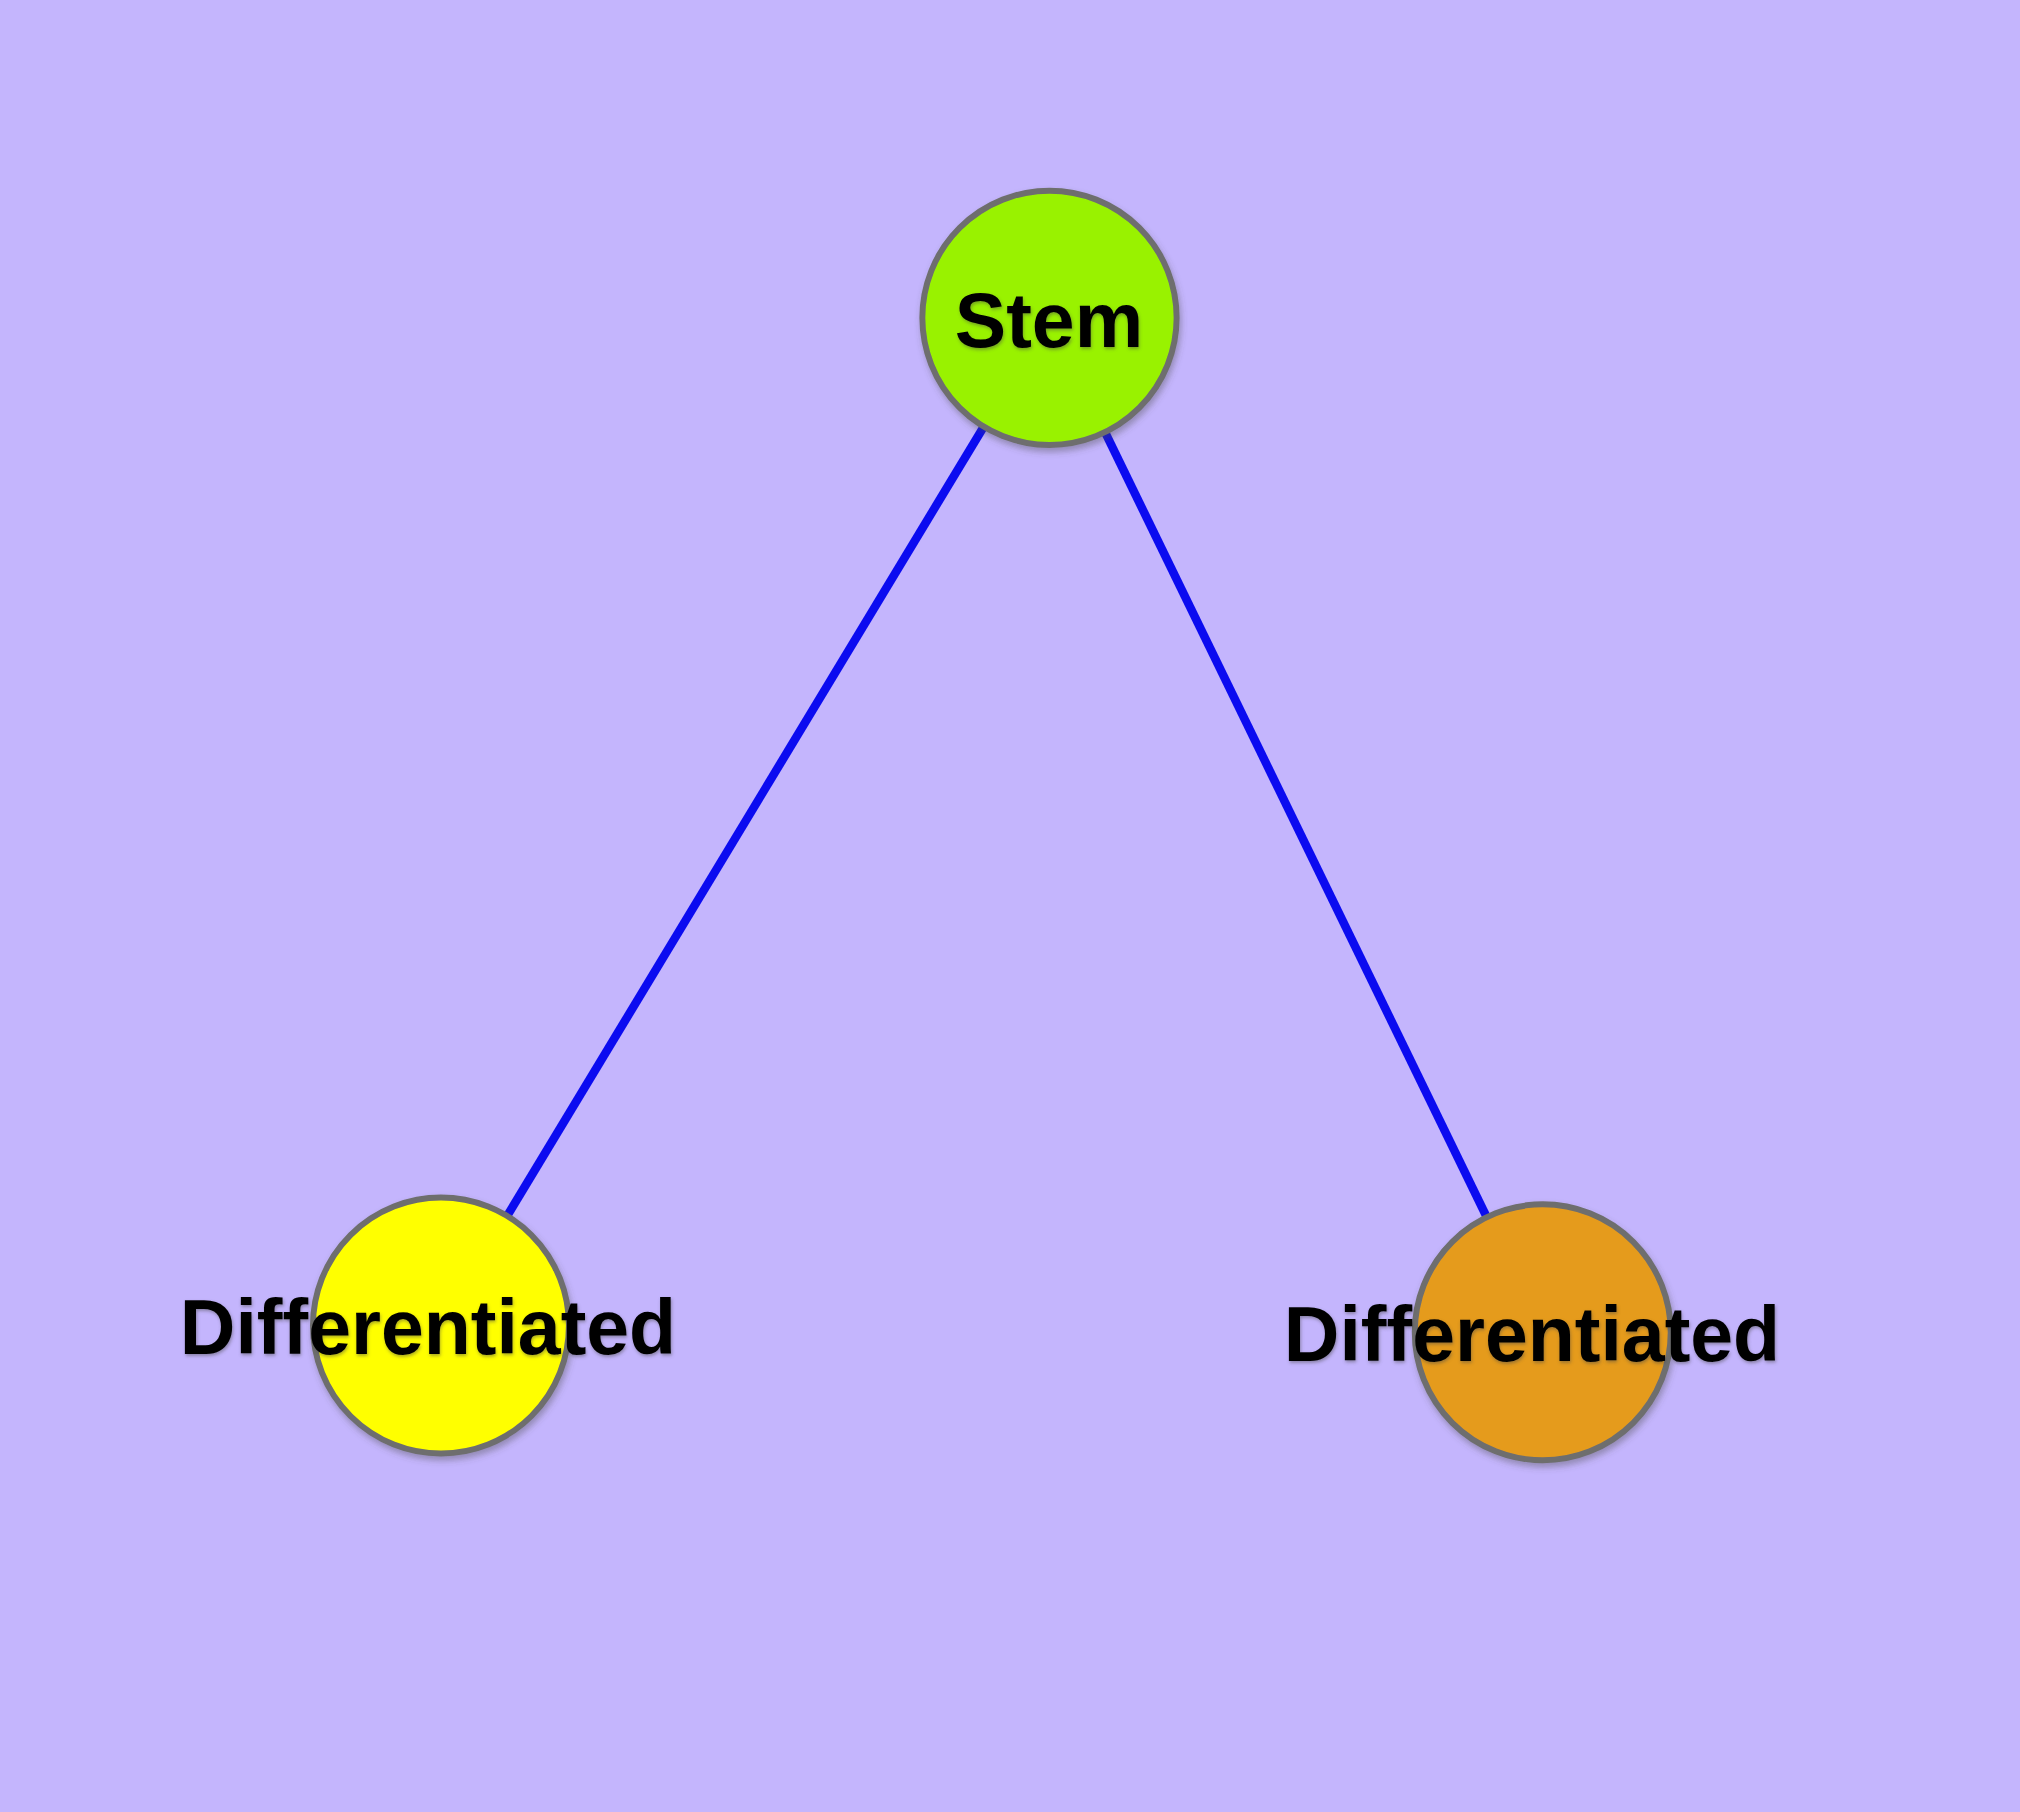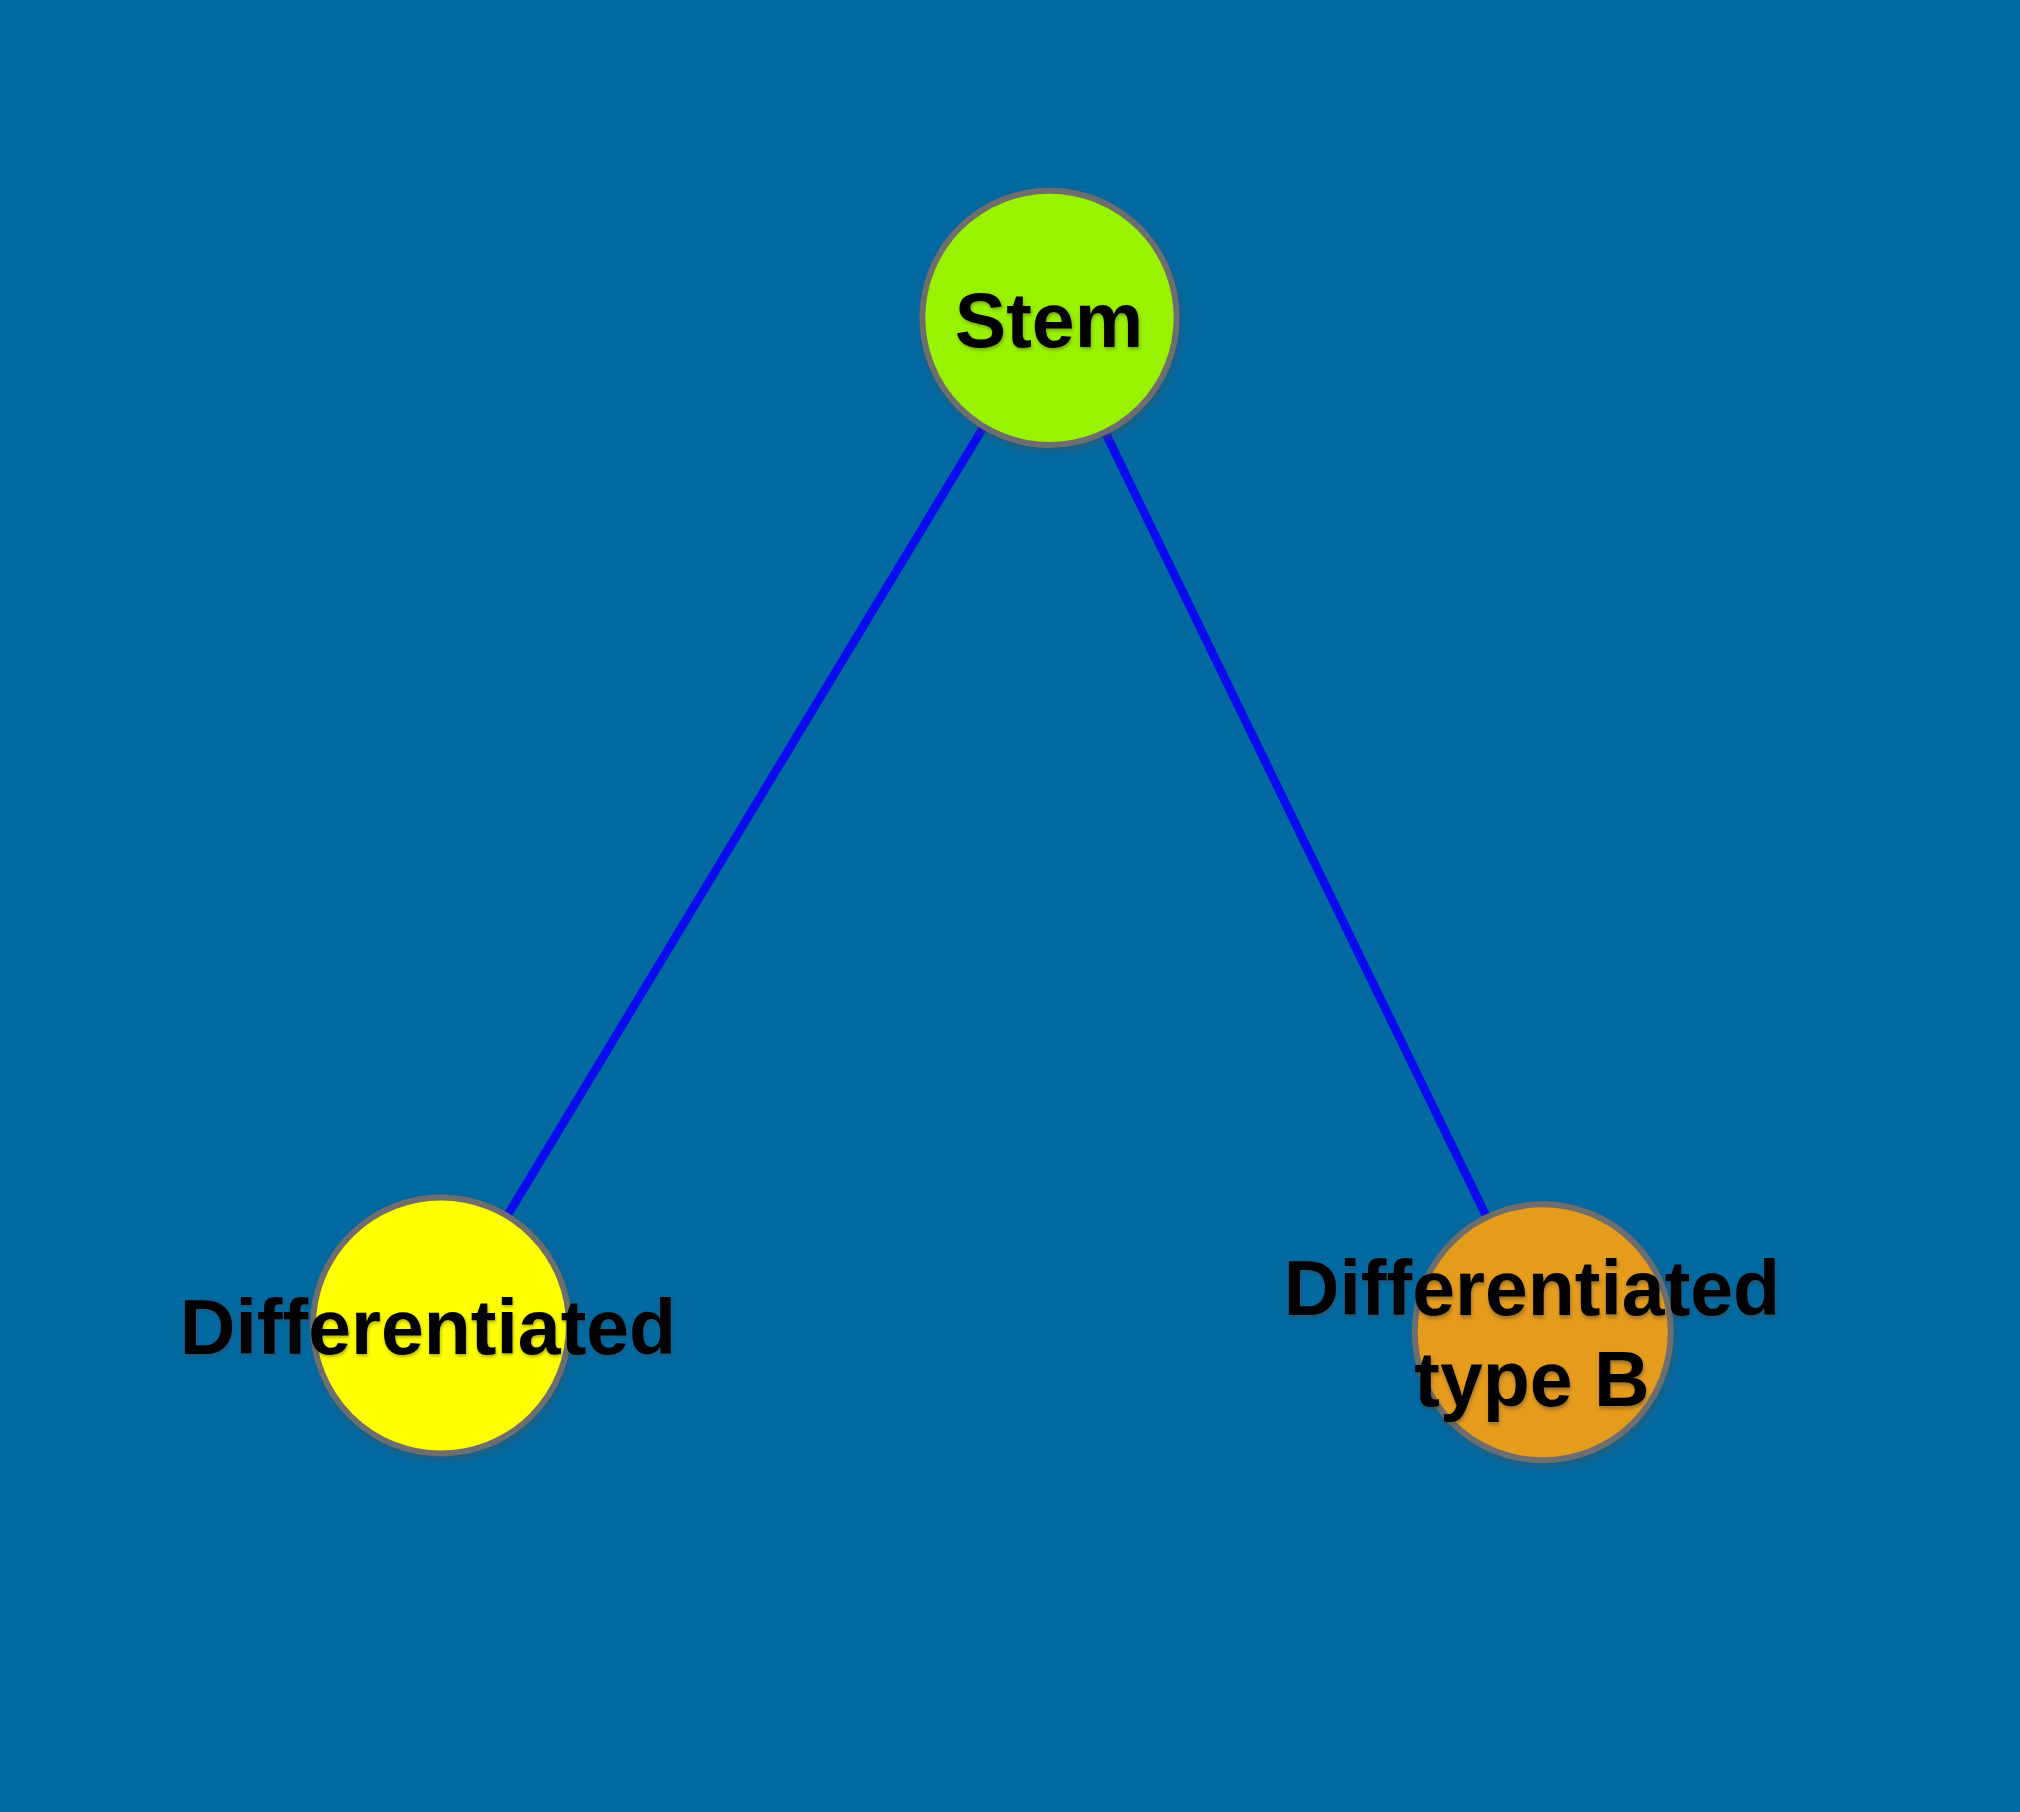--- a/index.html
+++ b/index.html
@@ -33,21 +33,21 @@
     text-shadow: 0.8px 2.5px 3.4px rgba(70, 70, 70, 0.45);
   }
   .node-label span { display: block; }
   #label-stem   { left: 1049px; top: 320px;  }
   #label-type-a { left: 428px;  top: 1327px; }
   #label-type-b { left: 1532px; top: 1334px; }
 </style>
 </head>
 <body>
 
-<div id="canvas" style="background: #0369a1;">
+<div id="canvas" style="background: #c4b5fd;">
 
   <svg id="graph-svg" width="2021" height="1812" viewBox="0 0 2384 2138">
     <defs>
       <filter id="node-shadow" x="-20%" y="-20%" width="140%" height="140%">
         <feDropShadow dx="2" dy="5" stdDeviation="4" flood-color="#4A4A4A" flood-opacity="0.4"></feDropShadow>
       </filter>
     </defs>
 
     <line x1="1238" y1="375" x2="520" y2="1564" stroke-width="10" stroke-linecap="butt" stroke="#0B0BF0"></line>
     <line x1="1238" y1="375" x2="1820" y2="1572" stroke-width="10" stroke-linecap="butt" stroke="#0B0BF0"></line>
@@ -60,17 +60,16 @@
   <div class="node-label" id="label-stem">
     <span>Stem</span>
   </div>
 
   <div class="node-label" id="label-type-a">
     <span>Differentiated</span>
   </div>
 
   <div class="node-label" id="label-type-b">
     <span>Differentiated</span>
-    <span>type B</span>
   </div>
 
 </div>
 
 
 </body></html>

